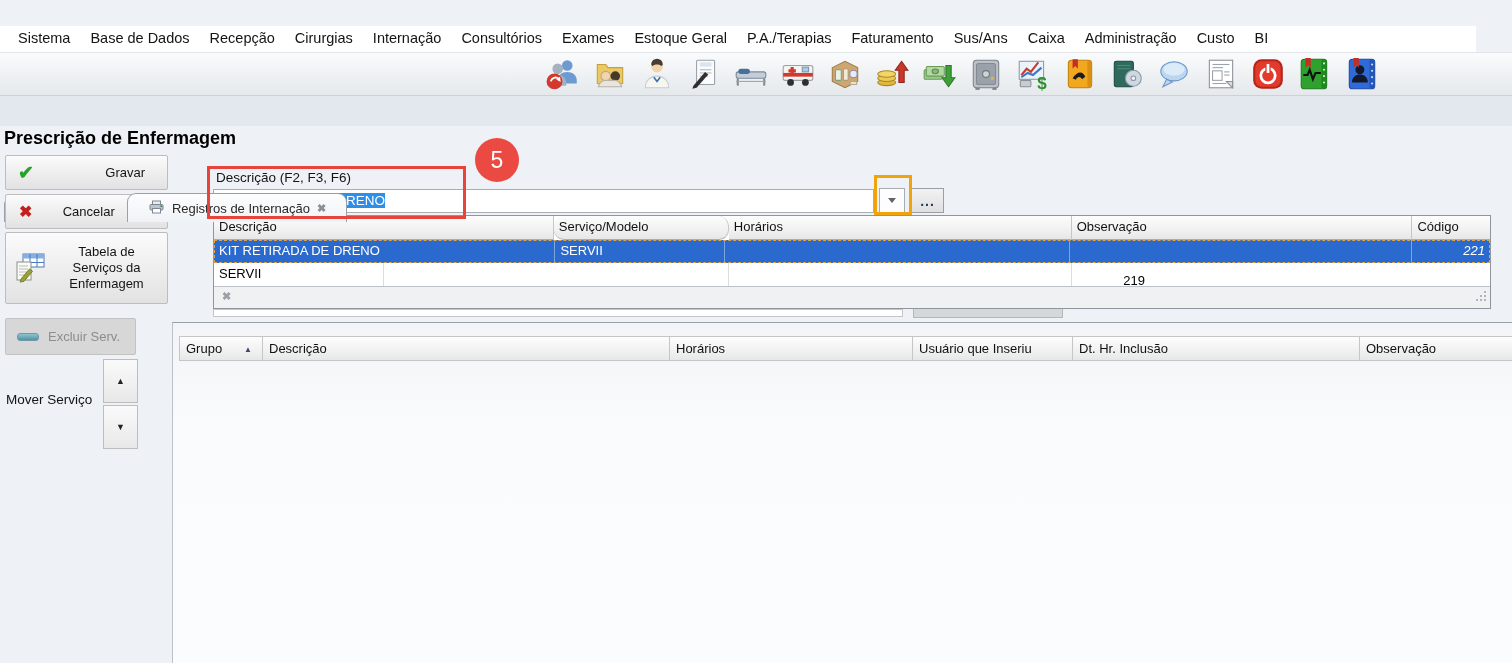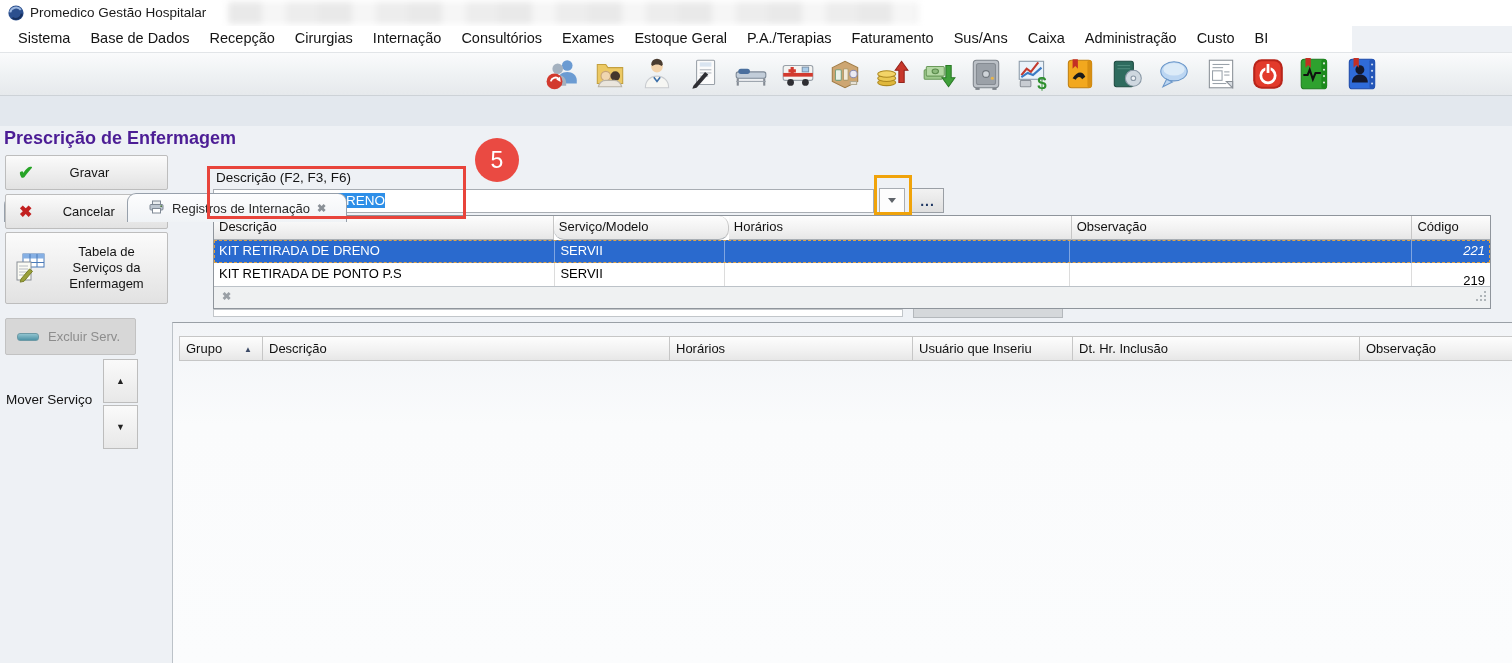--- a/index.html
+++ b/index.html
@@ -9,39 +9,39 @@
 
   
   .titlebar { position:absolute; left:0; top:0; width:1512px; height:26px; background:#ffffff; }
   .appicon { position:absolute; left:7px; top:4px; width:18px; height:18px; }
   .wtitle { position:absolute; left:30px; top:0; height:26px; line-height:26px; font-size:13.5px; color:#1b1b1b; }
   .blurbar { position:absolute; left:228px; top:2px; width:690px; height:22px;
              background:repeating-linear-gradient(90deg,#e9e9e9 0 34px,#f6f6f6 34px 58px,#ededed 58px 90px);
              filter:blur(3px); border-radius:2px; }
 
   
-  .menubar { position:absolute; left:0; top:26px; width:1352px; height:26px; background:#ffffff; display:flex; padding-left:8px; }
+  .menubar { position:absolute; left:0; top:26px; width:1476px; height:26px; background:#ffffff; display:flex; padding-left:8px; }
   .mi { font-size:14.5px; color:#141414; line-height:25px; padding:0 10px; cursor:default; }
 
   
   .toolbar { position:absolute; left:0; top:52px; width:1512px; height:44px;
              background:linear-gradient(#fafbfc,#eef1f3 55%,#e6e9ec); border-top:1px solid #e2e5e8; border-bottom:1px solid #cdd2d7; }
   .tbrow { position:absolute; left:545px; top:3px; display:flex; gap:11px; }
   .tbi { width:36px; height:36px; display:flex; align-items:center; justify-content:center; }
 
   
   .tabstrip { position:absolute; left:0; top:96px; width:1512px; height:30px; background:#e3e8ee; }
   .tab { position:absolute; display:flex; align-items:center; gap:7px; justify-content:center;
          border:1px solid #97a0ab; border-bottom:none; border-radius:9px 9px 0 0; font-size:13px; color:#2a2a2a; }
   .tab.inactive { left:4px; top:100px; width:118px; height:26px; background:linear-gradient(#f4f5f7,#dde1e6); }
   .tab.active { left:127px; top:97px; width:220px; height:29px; background:linear-gradient(#fdfdfe,#f0f3f6); z-index:2; }
   .tabx { color:#8a9097; font-size:11px; font-weight:bold; cursor:pointer; }
 
   
-  .pagetitle { position:absolute; left:4px; top:128px; font-size:18px; font-weight:bold; color:#4c1d95; }
+  .pagetitle { position:absolute; left:4px; top:128px; font-size:18px; font-weight:bold; color:#000000; }
 
   
   .btn { position:absolute; background:linear-gradient(#fbfbfb,#ececec 60%,#e2e2e2); border:1px solid #bdbdbd; border-radius:2px;
          font-size:13px; color:#141414; display:flex; align-items:center; cursor:pointer; }
   .btn .blabel { flex:1; text-align:center; }
   .glyph-check { color:#27a427; font-size:19px; font-weight:bold; margin-left:12px; }
   .glyph-cross { color:#c22020; font-size:16px; font-weight:bold; margin-left:13px; }
   .btn.disabled { background:#d7d7d7; border-color:#c2c2c2; color:#8d8d8d; cursor:default; }
   .teal-bar { width:22px; height:8px; border-radius:3px; margin-left:11px;
               background:linear-gradient(#8fc3cf,#4f93a6); border:1px solid #6d9aa6; }
@@ -91,31 +91,20 @@
   .ann-red { position:absolute; left:207px; top:166px; width:259px; height:53px; border:3px solid #e8443b; z-index:5; pointer-events:none; }
   .ann-circle { position:absolute; left:475px; top:138px; width:44px; height:44px; border-radius:50%; background:#ea4a42;
                 color:#fff; font-size:23px; display:flex; align-items:center; justify-content:center; z-index:6; }
   .ann-orange { position:absolute; left:874px; top:175px; width:38px; height:40px; border:3px solid #f0a30a; z-index:5; pointer-events:none; }
 </style>
 </head>
 <body>
 
 <div id="app">
 
-  <div class="titlebar">
-    <span class="appicon">
-      <svg width="18" height="18" viewBox="0 0 18 18">
-          <circle cx="9" cy="9" r="7.6" fill="#2b4f8e"></circle>
-          <path d="M3.2 8.4a6 6 0 0 1 10.6-2.6" stroke="#9db8e0" stroke-width="2" fill="none"></path>
-          <path d="M14.8 9.6a6 6 0 0 1-9.4 4.2" stroke="#17305e" stroke-width="2" fill="none"></path>
-        </svg>
-    </span>
-    <span class="wtitle">Promedico Gestão Hospitalar</span>
-    <div class="blurbar"></div>
-  </div>
 
   <div class="menubar">
     <span class="mi">Sistema</span>
     <span class="mi">Base de Dados</span>
     <span class="mi">Recepção</span>
     <span class="mi">Cirurgias</span>
     <span class="mi">Internação</span>
     <span class="mi">Consultórios</span>
     <span class="mi">Exames</span>
     <span class="mi">Estoque Geral</span>
@@ -318,21 +307,21 @@
           </svg></span>
       <span>Registros de Internação</span>
       <span class="tabx">✖</span>
     </div>
   </div>
 
   <div class="pagetitle">Prescrição de Enfermagem</div>
 
   <div class="btn" style="left:5px;top:155px;width:163px;height:35px;">
     <span class="glyph-check">✔</span>
-    <span class="blabel" style="margin-right:22px;">Gravar</span>
+    <span class="blabel" style="margin-right:22px;text-align:right;">Gravar</span>
   </div>
   <div class="btn" style="left:5px;top:194px;width:163px;height:35px;">
     <span class="glyph-cross">✖</span>
     <span class="blabel" style="margin-right:22px;">Cancelar</span>
   </div>
   <div class="btn" style="left:5px;top:232px;width:163px;height:72px;">
     <span style="margin-left:8px;">
       <svg width="32" height="32" viewBox="0 0 32 32">
           <rect x="9" y="3" width="21" height="13" fill="#fff" stroke="#4a7ab8"></rect>
           <rect x="9" y="3" width="21" height="4.5" fill="#86b0e4"></rect>
@@ -379,21 +368,20 @@
       <div class="th" style="width:78px;border-right:none;">Código</div>
     </div>
     <div class="trow selected">
       <div class="td" style="width:342px;">KIT RETIRADA DE DRENO</div>
       <div class="td" style="width:170px;">SERVII</div>
       <div class="td" style="width:345px;"></div>
       <div class="td" style="width:343px;"></div>
       <div class="td num" style="width:78px;border-right:none;font-style:italic;">221</div>
     </div>
     <div class="trow">
-      <div class="td" style="width:342px;">KIT RETIRADA DE PONTO P.S</div>
       <div class="td" style="width:170px;">SERVII</div>
       <div class="td" style="width:345px;"></div>
       <div class="td" style="width:343px;"></div>
       <div class="td num" style="width:78px;border-right:none;margin-top:7px;">219</div>
     </div>
     <div class="tfoot">
       <span class="clearx">✖</span>
       <span class="grip">
         <svg width="12" height="12" viewBox="0 0 12 12">
             <circle cx="10" cy="2" r="1" fill="#9aa0a6"></circle>

